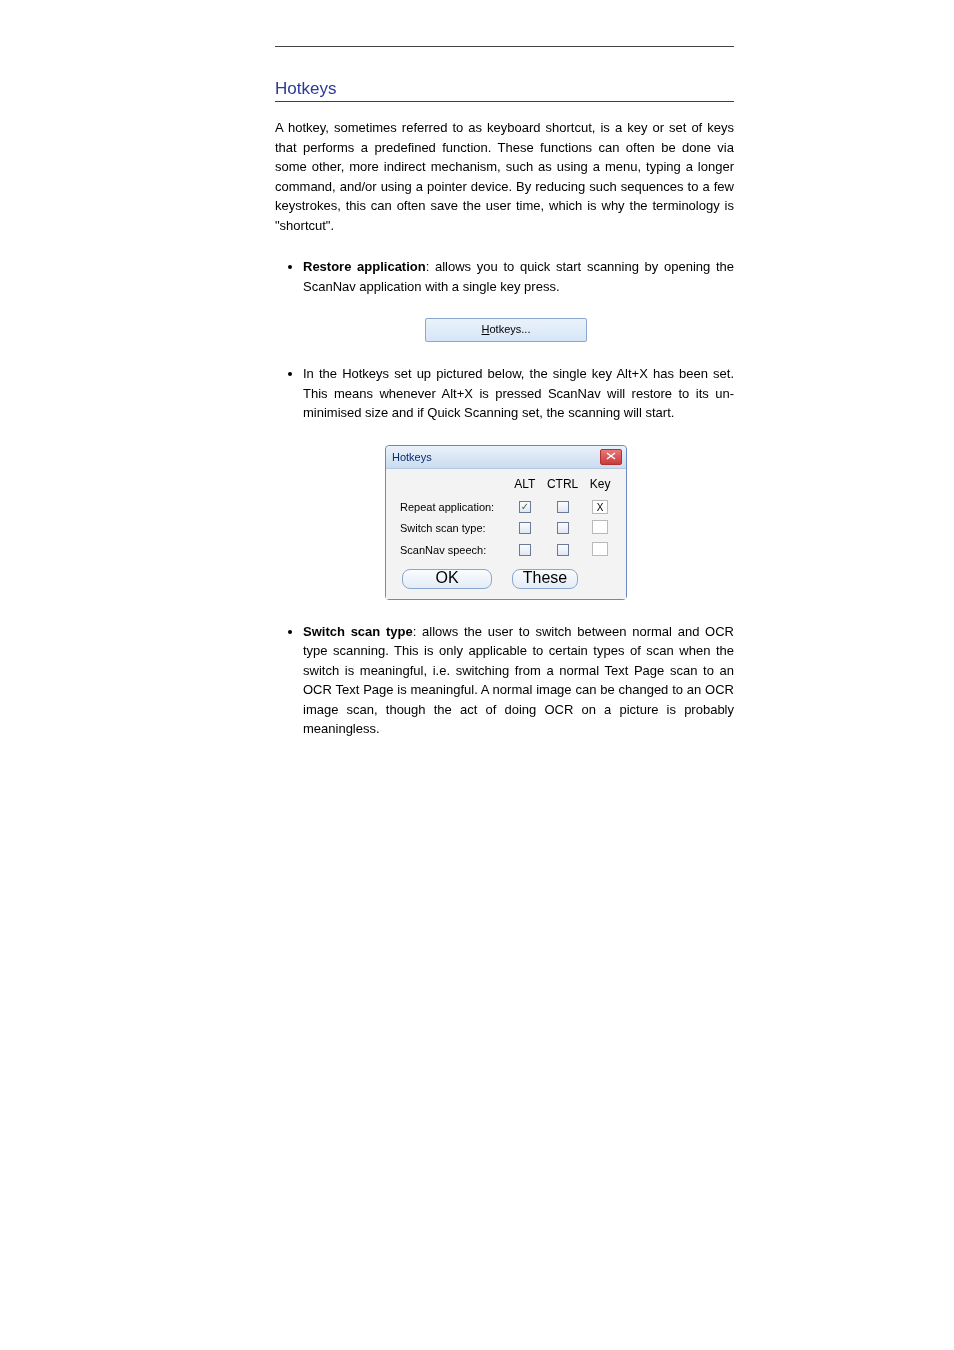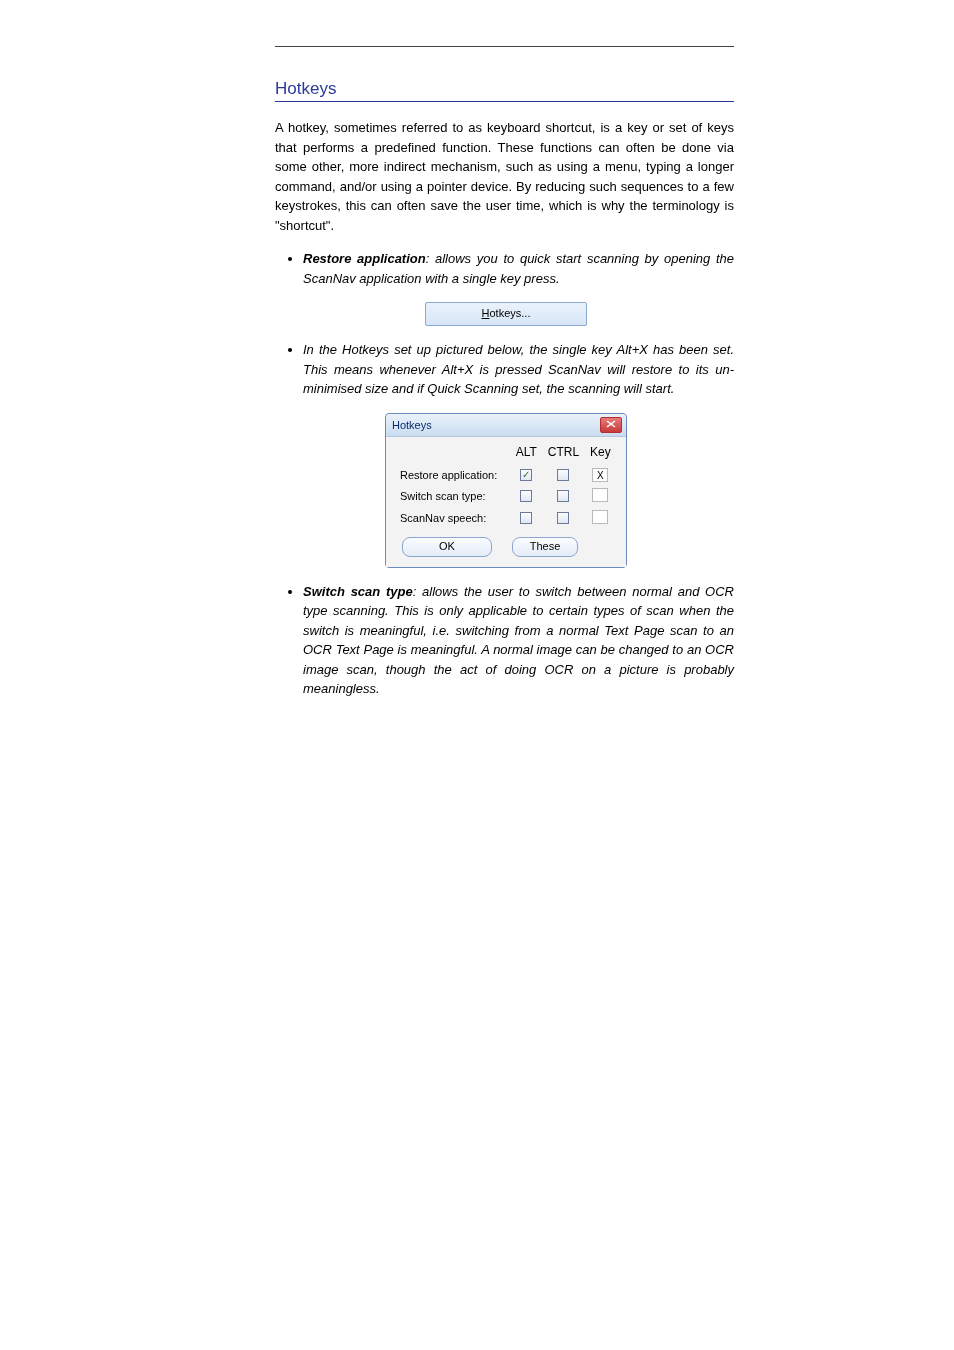--- a/index.html
+++ b/index.html
@@ -38,22 +38,21 @@
     margin: 0 0 16px 0;
   }
   .body-text {
     font-size: 13px;
     line-height: 1.5;
     text-align: justify;
   }
   ul.bullets {
     list-style: disc;
     padding-left: 28px;
-    margin: 14px 0;
-    font-style: italic;
+    margin: 22px 0;
   }
   ul.bullets li {
     font-size: 13px;
     margin-bottom: 8px;
     line-height: 1.5;
     text-align: justify;
   }
   .sub-p {
     font-size: 13px;
     margin: 6px 0 10px 28px;
@@ -151,21 +150,21 @@
   }
   .dialog-buttons {
     display: flex;
     gap: 20px;
     margin-top: 8px;
     padding: 0 6px;
   }
   .dlg-btn {
     height: 18px;
     line-height: 16px;
-    font-size: 11px;
+    font-size: 16px;
     border: 1px solid #8aa7cf;
     background: linear-gradient(#fafcff, #e4ecf7);
     border-radius: 8px;
     text-align: center;
   }
   .dlg-btn.ok { width: 88px; }
   .dlg-btn.cancel { width: 64px; }
 </style>
 </head>
 <body>
@@ -210,21 +209,21 @@
     <div class="dialog-body">
       <table>
         <tbody>
             <tr>
           <th></th>
           <th>ALT</th>
           <th>CTRL</th>
           <th>Key</th>
         </tr>
         <tr>
-          <td class="row-label">Restore application:</td>
+          <td class="row-label">Repeat application:</td>
           <td style="text-align:center"><span class="cb checked"></span></td>
           <td style="text-align:center"><span class="cb"></span></td>
           <td style="text-align:center"><span class="keyfield">X</span></td>
         </tr>
         <tr>
           <td class="row-label">Switch scan type:</td>
           <td style="text-align:center"><span class="cb"></span></td>
           <td style="text-align:center"><span class="cb"></span></td>
           <td style="text-align:center"><span class="keyfield"></span></td>
         </tr>

